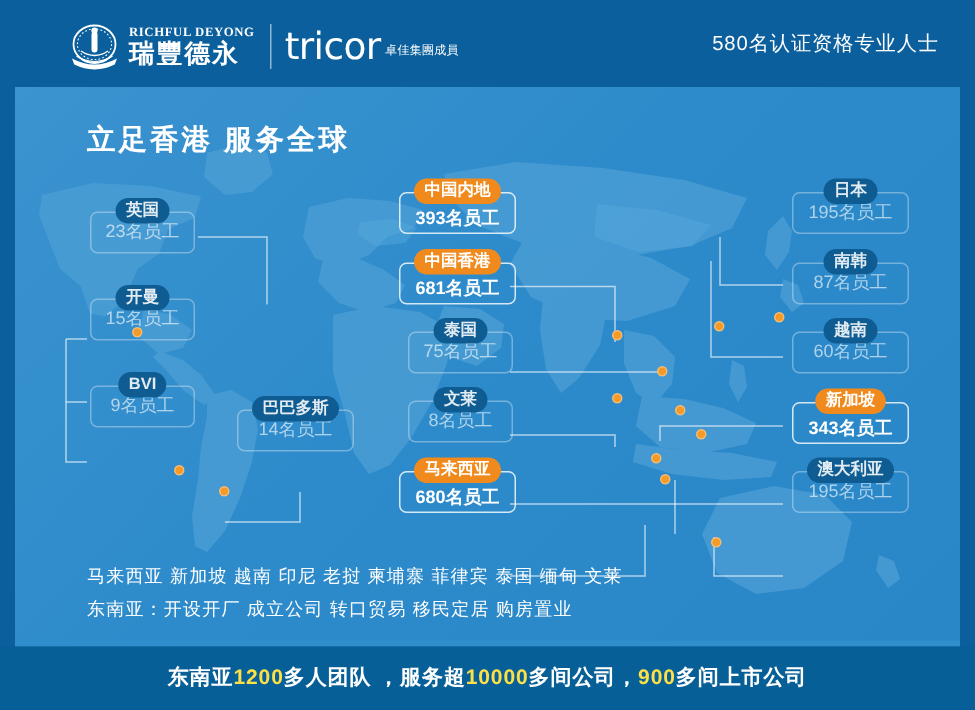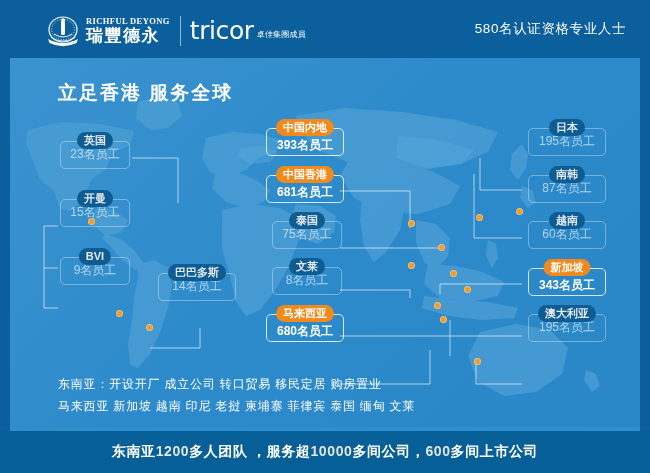--- a/index.html
+++ b/index.html
@@ -124,21 +124,21 @@
   
   .bottombar {
     position: absolute; left: 0; bottom: 0; width: 650px; height: 42px;
     background: #065f96;
     display: flex; align-items: center; justify-content: center;
   }
   .bottombar .bb-text {
     font-size: 14px; font-weight: bold; color: #ffffff; letter-spacing: 0.6px;
     white-space: nowrap;
   }
-  .bottombar .num { color: #e5e5e5; }
+  .bottombar .num { color: #fde047; }
   .panel-bottom-strip {
     position: absolute; left: 10px; bottom: 42px; width: 630px; height: 4px;
     background: #2f8ecb;
   }
 </style>
 </head>
 <body>
 
 <div id="root">
 
@@ -354,24 +354,24 @@
     </div>
 
     <div class="label-card dim w-wide" style="left:518px; top:256px;">
       <div class="card-box">
         <span class="count">195名员工</span>
       </div>
       <span class="pill">澳大利亚</span>
     </div>
 
     <div class="panel-foot">
+      <div class="fl">马来西亚  新加坡  越南  印尼  老挝  柬埔寨  菲律宾  泰国  缅甸  文莱</div>
       <div class="fl">东南亚：开设开厂  成立公司  转口贸易  移民定居  购房置业</div>
-      <div class="fl">马来西亚  新加坡  越南  印尼  老挝  柬埔寨  菲律宾  泰国  缅甸  文莱</div>
     </div>
   </div>
 
   <div class="panel-bottom-strip"></div>
 
   <div class="bottombar">
-    <div class="bb-text"><span>东南亚</span><span class="num">1200</span><span>多人团队 ，服务超</span><span class="num">10000</span><span>多间公司，</span><span class="num">600</span><span>多间上市公司</span></div>
+    <div class="bb-text"><span>东南亚</span><span class="num">1200</span><span>多人团队 ，服务超</span><span class="num">10000</span><span>多间公司，</span><span class="num">900</span><span>多间上市公司</span></div>
   </div>
 
 </div>
 
 </body></html>

